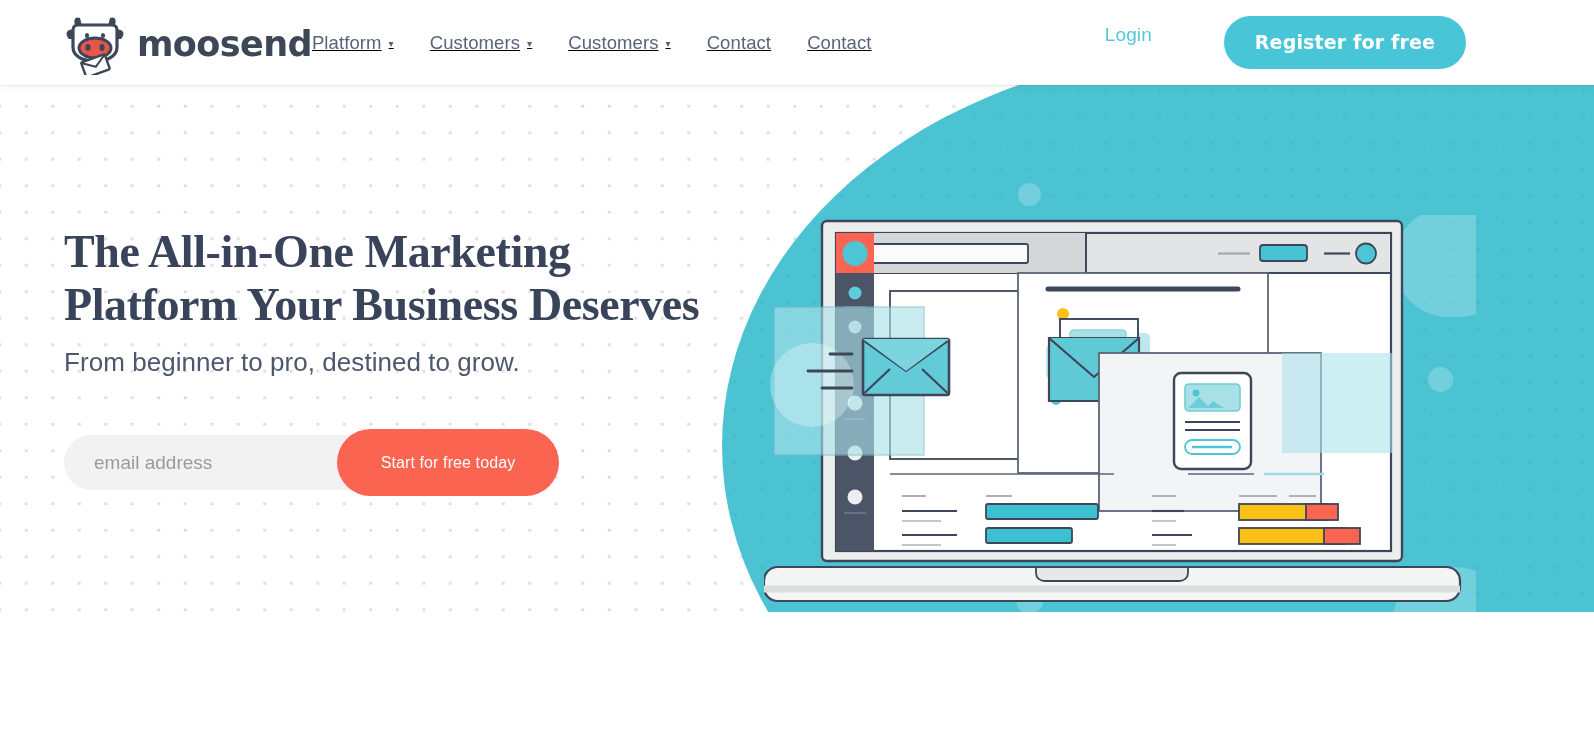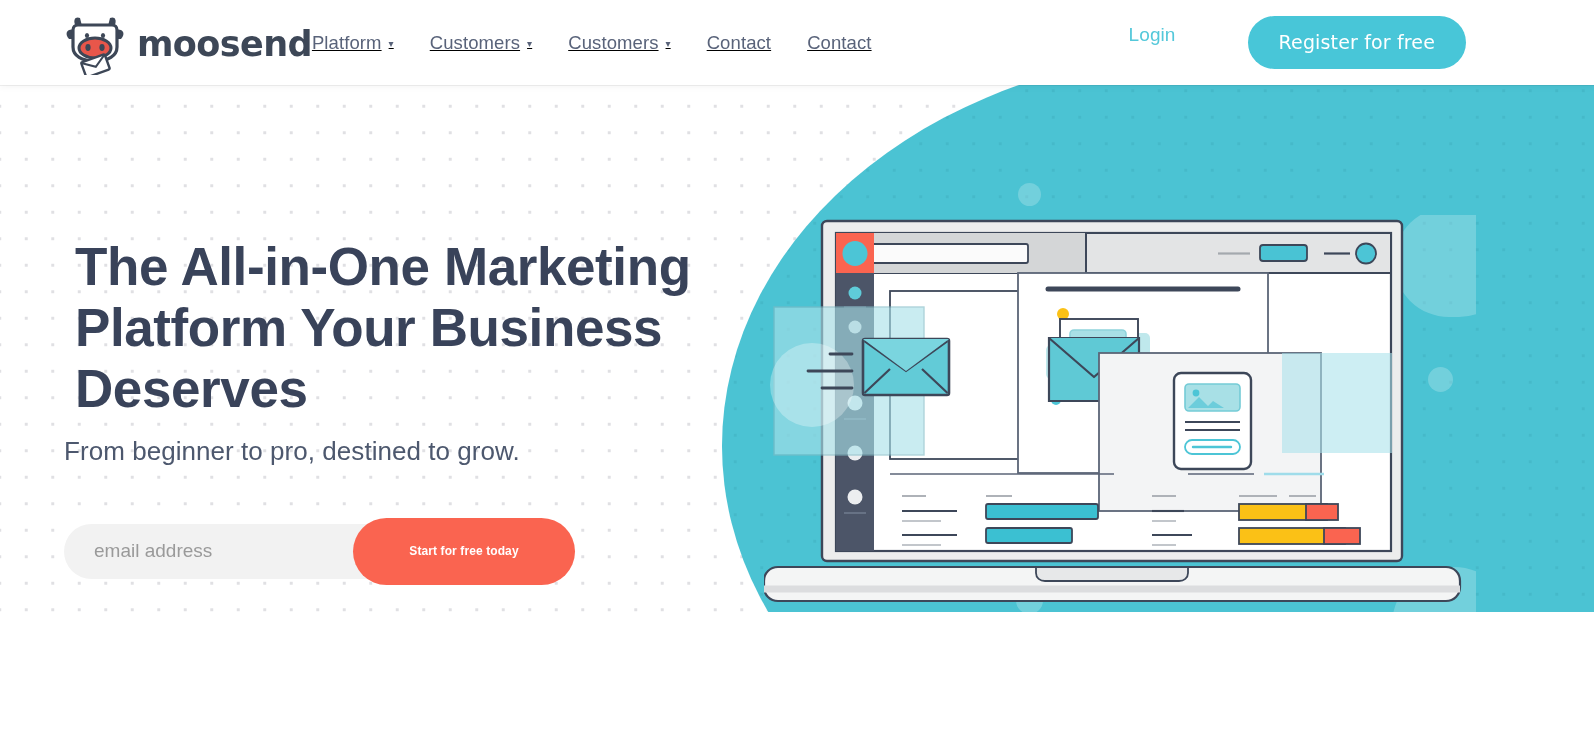--- a/index.html
+++ b/index.html
@@ -87,21 +87,21 @@
     color: #54c8da;
     cursor: pointer;
     padding: 8px 10px;
     letter-spacing: 0.1px;
   }
   .register-btn {
     margin-left: 62px;
     background: #48c6d8;
     color: #ffffff;
     font-size: 19px;
-    font-weight: 400;
+    font-weight: 700;
     border: none;
     border-radius: 30px;
     padding: 0 31px;
     height: 53px;
     line-height: 53px;
     cursor: pointer;
     letter-spacing: 0.15px;
     font-family: "DejaVu Sans", sans-serif;
     white-space: nowrap;
   }
@@ -139,27 +139,27 @@
 
   
   .hero-copy {
     position: absolute;
     left: 64px;
     top: 140px;
     width: 660px;
     z-index: 5;
   }
   .hero-title {
-    font-family: Liberation Sans, sans-serif;
-    font-size: 53px;
+    font-family: Liberation Serif, serif;
+    font-size: 46px;
     line-height: 1.155;
     font-weight: 700;
     color: #39435a;
     letter-spacing: -0.4px;
-    margin: 11px;
+    margin: 0;
   }
   .hero-sub {
     margin-top: 16px;
     font-size: 26px;
     color: #4d586e;
     letter-spacing: 0.05px;
     font-weight: 400;
   }
 
   .signup-form {
@@ -178,27 +178,27 @@
     border-radius: 28px;
     font-size: 19px;
     color: #6a6a6a;
     padding: 0 30px;
     font-family: "Liberation Sans", sans-serif;
     outline: none;
   }
   .email-input::placeholder { color: #9a9a9a; opacity: 1; }
   .start-btn {
     position: absolute;
-    left: 289px; top: -6px;
+    left: 273px; top: -6px;
     width: 222px;
     height: 67px;
     background: #fa6450;
     color: #ffffff;
-    font-size: 12px;
-    font-weight: 700;
+    font-size: 16px;
+    font-weight: 400;
     border: none;
     border-radius: 34px;
     cursor: pointer;
     font-family: "Liberation Sans", sans-serif;
     letter-spacing: 0.1px;
   }
 
   
   .hero-illustration {
     position: absolute;

